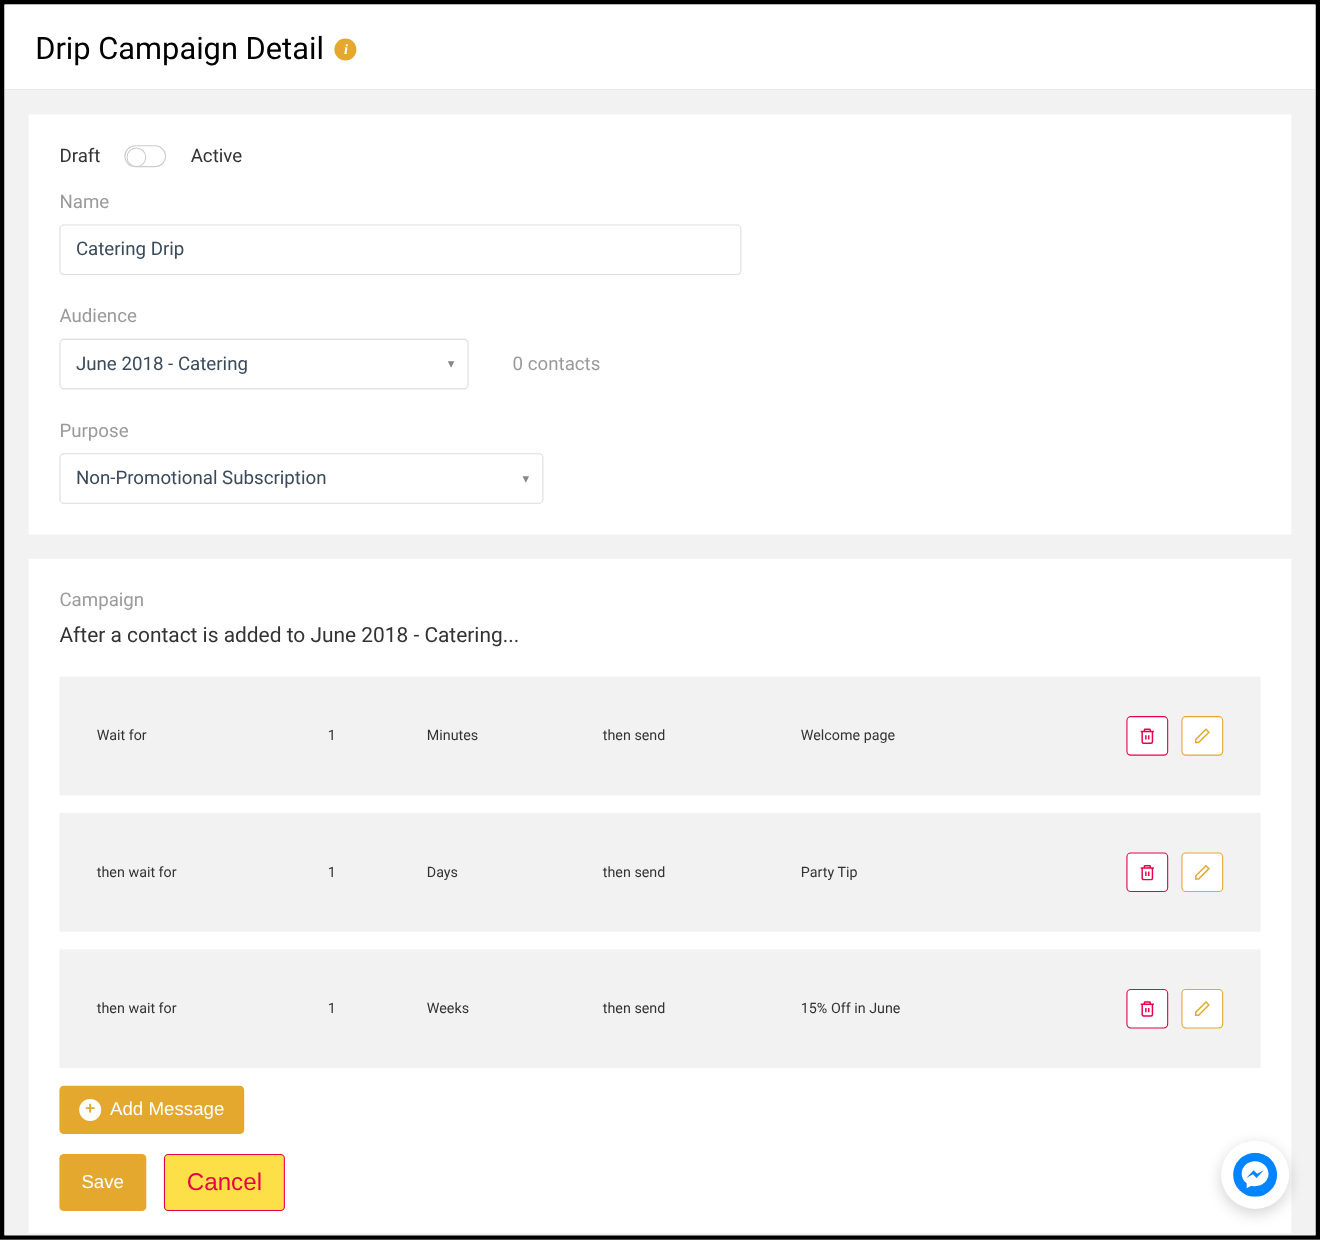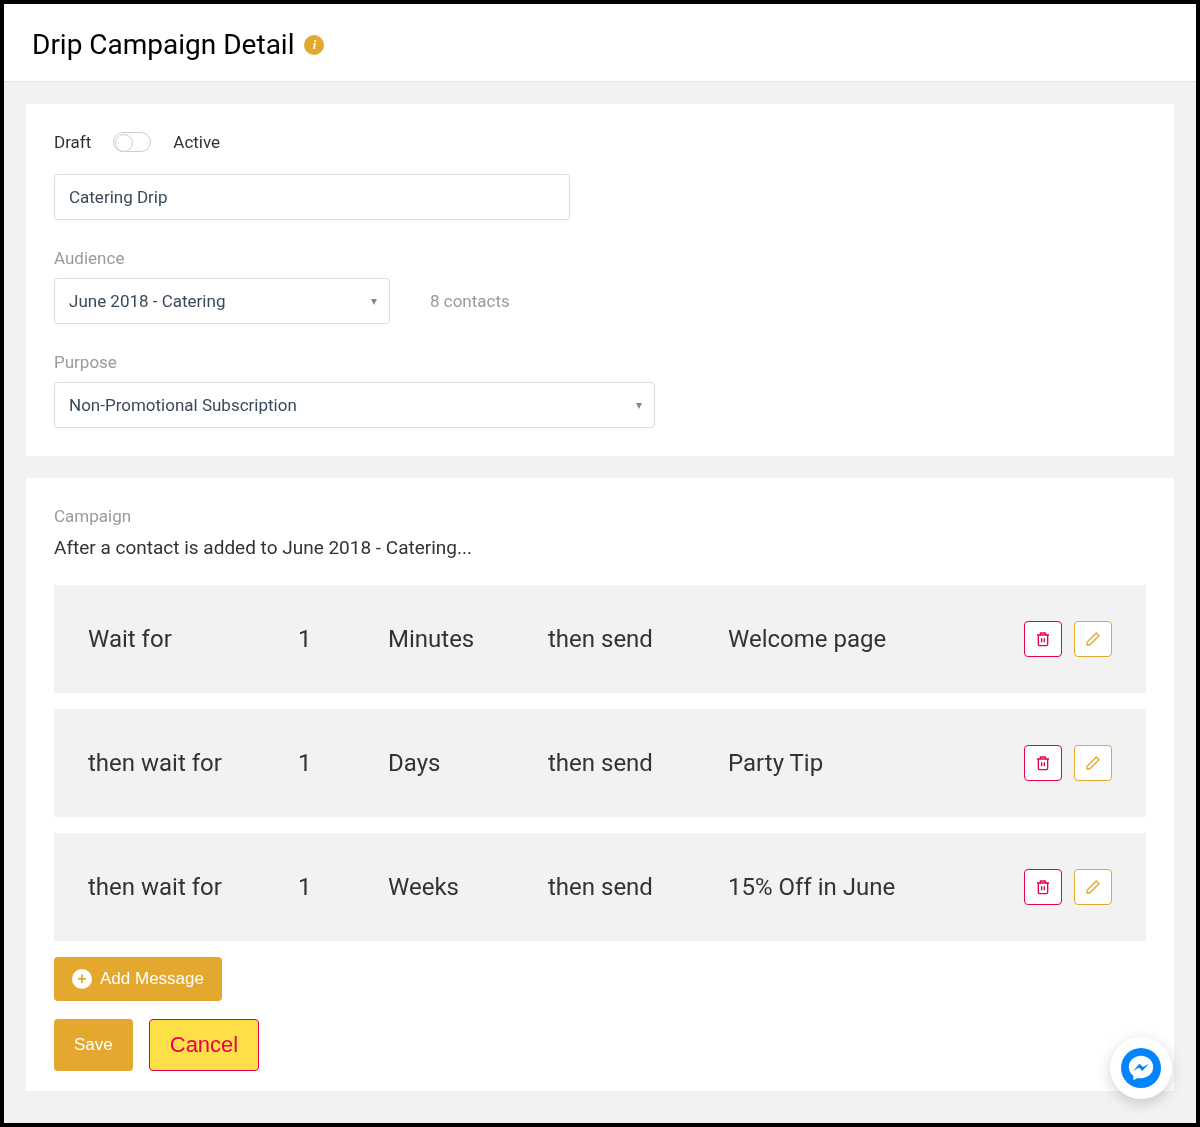--- a/index.html
+++ b/index.html
@@ -83,46 +83,46 @@
       margin-bottom: 10px;
     }
     .text-input, .select {
       border: 1px solid #ddd;
       border-radius: 4px;
       padding: 12px 14px;
       font-size: 17px;
       color: #3a4a5a;
       background: #fff;
     }
-    .text-input { width: 516px; }
-    .select { width: 336px; position: relative; padding-right: 32px; }
+    .text-input { width: 620px; }
+    .select { width: 372px; position: relative; padding-right: 32px; }
     .select .chev {
       position: absolute;
       right: 12px;
       top: 50%;
       transform: translateY(-50%);
       color: #888;
       font-size: 12px;
     }
     .field-row { display: flex; align-items: center; gap: 40px; margin-bottom: 28px; }
     .contacts-text { color: #9a9a9a; font-size: 17px; }
-    .purpose-select { width: 601px; position: relative; padding-right: 32px; }
+    .purpose-select { width: 440px; position: relative; padding-right: 32px; }
     .timeline-note {
       font-size: 19px;
       color: #333;
       margin-bottom: 26px;
     }
     .timeline-row {
       background: #f2f2f2;
       display: grid;
       grid-template-columns: 210px 90px 160px 180px 230px auto;
       align-items: center;
       padding: 36px 34px;
       margin-bottom: 16px;
-      font-size: 24px;
+      font-size: 13px;
       color: #333;
     }
     .timeline-row .actions {
       display: flex;
       gap: 12px;
       justify-content: flex-end;
     }
     .icon-btn {
       width: 38px;
       height: 36px;
@@ -207,29 +207,30 @@
 
 <div class="page-bg">
 
   <div class="card">
     <div class="status-row">
       <span>Draft</span>
       <div class="toggle"></div>
       <span>Active</span>
     </div>
 
+    <div class="field-label">Name</div>
     <div class="text-input" style="margin-bottom:28px;">Catering Drip</div>
 
     <div class="field-label">Audience</div>
     <div class="field-row">
       <div class="select">
         <span>June 2018 - Catering</span>
         <span class="chev">▾</span>
       </div>
-      <span class="contacts-text">8 contacts</span>
+      <span class="contacts-text">0 contacts</span>
     </div>
 
     <div class="field-label">Purpose</div>
     <div class="select purpose-select">
       <span>Non-Promotional Subscription</span>
       <span class="chev">▾</span>
     </div>
   </div>
 
   <div class="card" style="padding-bottom:20px;">

